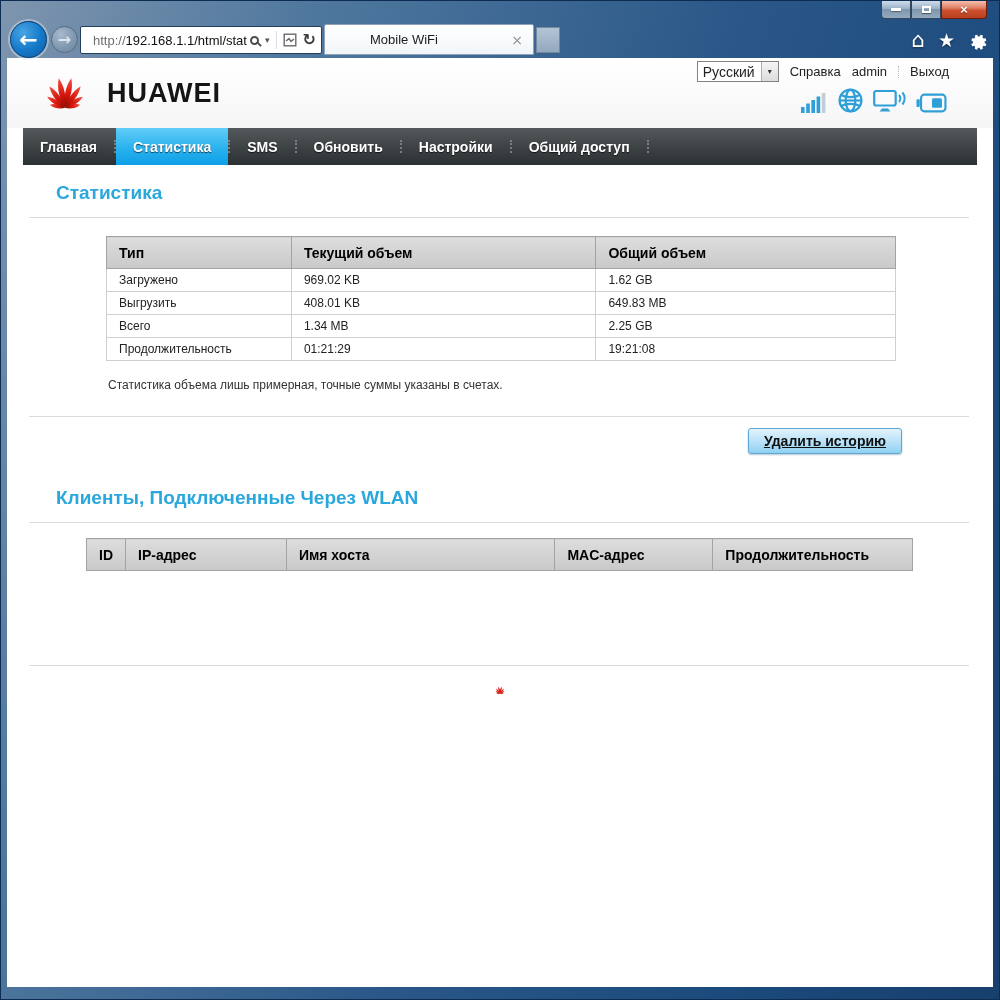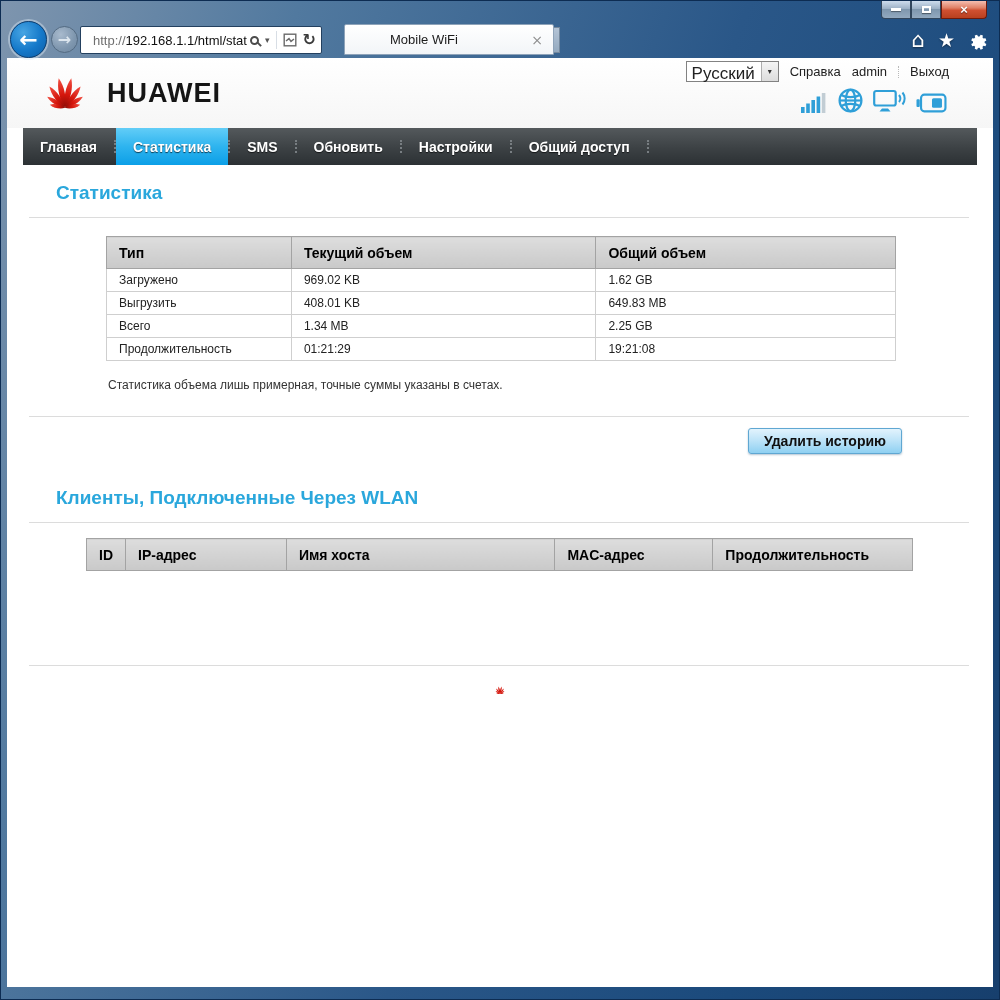--- a/index.html
+++ b/index.html
@@ -56,21 +56,21 @@
   .magnifier { position:relative; width:9px; height:9px; border:2px solid #4c4c4c; border-radius:50%; }
   .magnifier::after { content:""; position:absolute; width:6px; height:2px; background:#4c4c4c;
     right:-5px; bottom:-2px; transform:rotate(45deg); }
   .caret { font-size:9px; color:#555; font-family:"DejaVu Sans",sans-serif; }
   .addr-sep { width:1px; height:18px; background:#d8dee5; }
   .refresh { font-size:16px; color:#3c3c3c; font-weight:bold; font-family:"DejaVu Sans",sans-serif; line-height:1; }
 
   .browser-tab {
     position:absolute; left:323px; top:23px; width:210px; height:31px;
     background:linear-gradient(#ffffff,#f2f5f8); border:1px solid #8ea3b9; border-radius:2px 2px 0 0;
-    display:flex; align-items:center; z-index:2;margin-left:20px;
+    display:flex; align-items:center; z-index:2;
   }
   .tab-title { flex:1; padding-left:45px; font-size:13px; color:#1c1c1c; white-space:nowrap; }
   .tab-close { padding:0 10px; color:#8f8f8f; font-size:14px; font-family:"DejaVu Sans",sans-serif; }
   .newtab-stub {
     position:absolute; left:535px; top:26px; width:24px; height:26px;
     background:linear-gradient(#b4c4d6,#93a9bf); border:1px solid #74889d;
   }
   .chrome-right { position:absolute; right:12px; top:27px; display:flex; align-items:center; gap:13px; z-index:4; }
   .chrome-ico { color:#fff; font-family:"DejaVu Sans",sans-serif; text-shadow:0 1px 2px rgba(0,0,0,.45); }
   .home-ico { font-size:21px; }
@@ -78,21 +78,21 @@
 
   
   .page { position:absolute; left:6px; right:6px; top:57px; bottom:12px; background:#fff; overflow:hidden; }
 
   
   .site-header { position:relative; height:70px; background:linear-gradient(#ffffff,#f6f6f6); }
   .logo { position:absolute; left:26px; top:9px; display:flex; align-items:flex-end; gap:10px; }
   .brand-text { font-size:27px; font-weight:bold; letter-spacing:1px; color:#151515; line-height:1; padding-bottom:7px; }
   .top-links { position:absolute; right:44px; top:3px; display:flex; align-items:center; gap:11px; font-size:13px; color:#222; }
   .lang-select { display:flex; align-items:stretch; border:1px solid #828282; background:#fff; height:21px; cursor:default; }
-  .lang-value { padding:2px 6px 0 5px; font-size:17px; }
+  .lang-value { padding:2px 6px 0 5px; font-size:14px; }
   .lang-arrow-box { width:17px; border-left:1px solid #aeaeae; background:linear-gradient(#f5f5f5,#dcdcdc);
     display:flex; align-items:center; justify-content:center; font-size:8px; color:#333; font-family:"DejaVu Sans",sans-serif; }
   .tl-link { cursor:pointer; }
   .tl-sep { width:1px; height:12px; border-left:1px dotted #b9b9b9; }
   .status-icons { position:absolute; right:46px; top:30px; display:flex; align-items:flex-end; gap:10px; }
 
   
   .main-nav {
     margin:0 16px; height:37px; display:flex; align-items:stretch;
     background:linear-gradient(#54595c 0%, #3c4144 55%, #2c3134 100%);
@@ -118,20 +118,21 @@
   .stats-table td { border:1px solid #cfcfcf; font-size:12px; color:#222; padding:4px 12px; height:23px; }
   .note { margin:17px 0 0 101px; font-size:12px; color:#333; }
   .rule.after-note { margin-top:24px; }
   .btn-row { margin-top:11px; padding-right:91px; text-align:right; }
   .clear-btn {
     display:inline-block; font-size:14px; font-weight:bold; color:#101010;
     padding:4px 15px; border:1px solid #5fa7d2; border-radius:3px;
     background:linear-gradient(#e2f3fd 0%, #bfe4f8 45%, #8fd0f2 100%);
     box-shadow:0 1px 2px rgba(40,90,130,.35); cursor:pointer;
     font-family:"Liberation Sans","DejaVu Sans",sans-serif;
+    text-decoration:underline;
   }
   .section-title.clients { margin-top:33px; }
   .clients-table { margin:15px 0 16px 79px; width:827px; }
   .rule.footer-rule { margin-top:94px; }
   .footer { margin-top:17px; display:flex; align-items:center; justify-content:center; gap:6px;
     font-size:12px; color:#4a4a4a; }
 </style>
 </head>
 <body>
 

